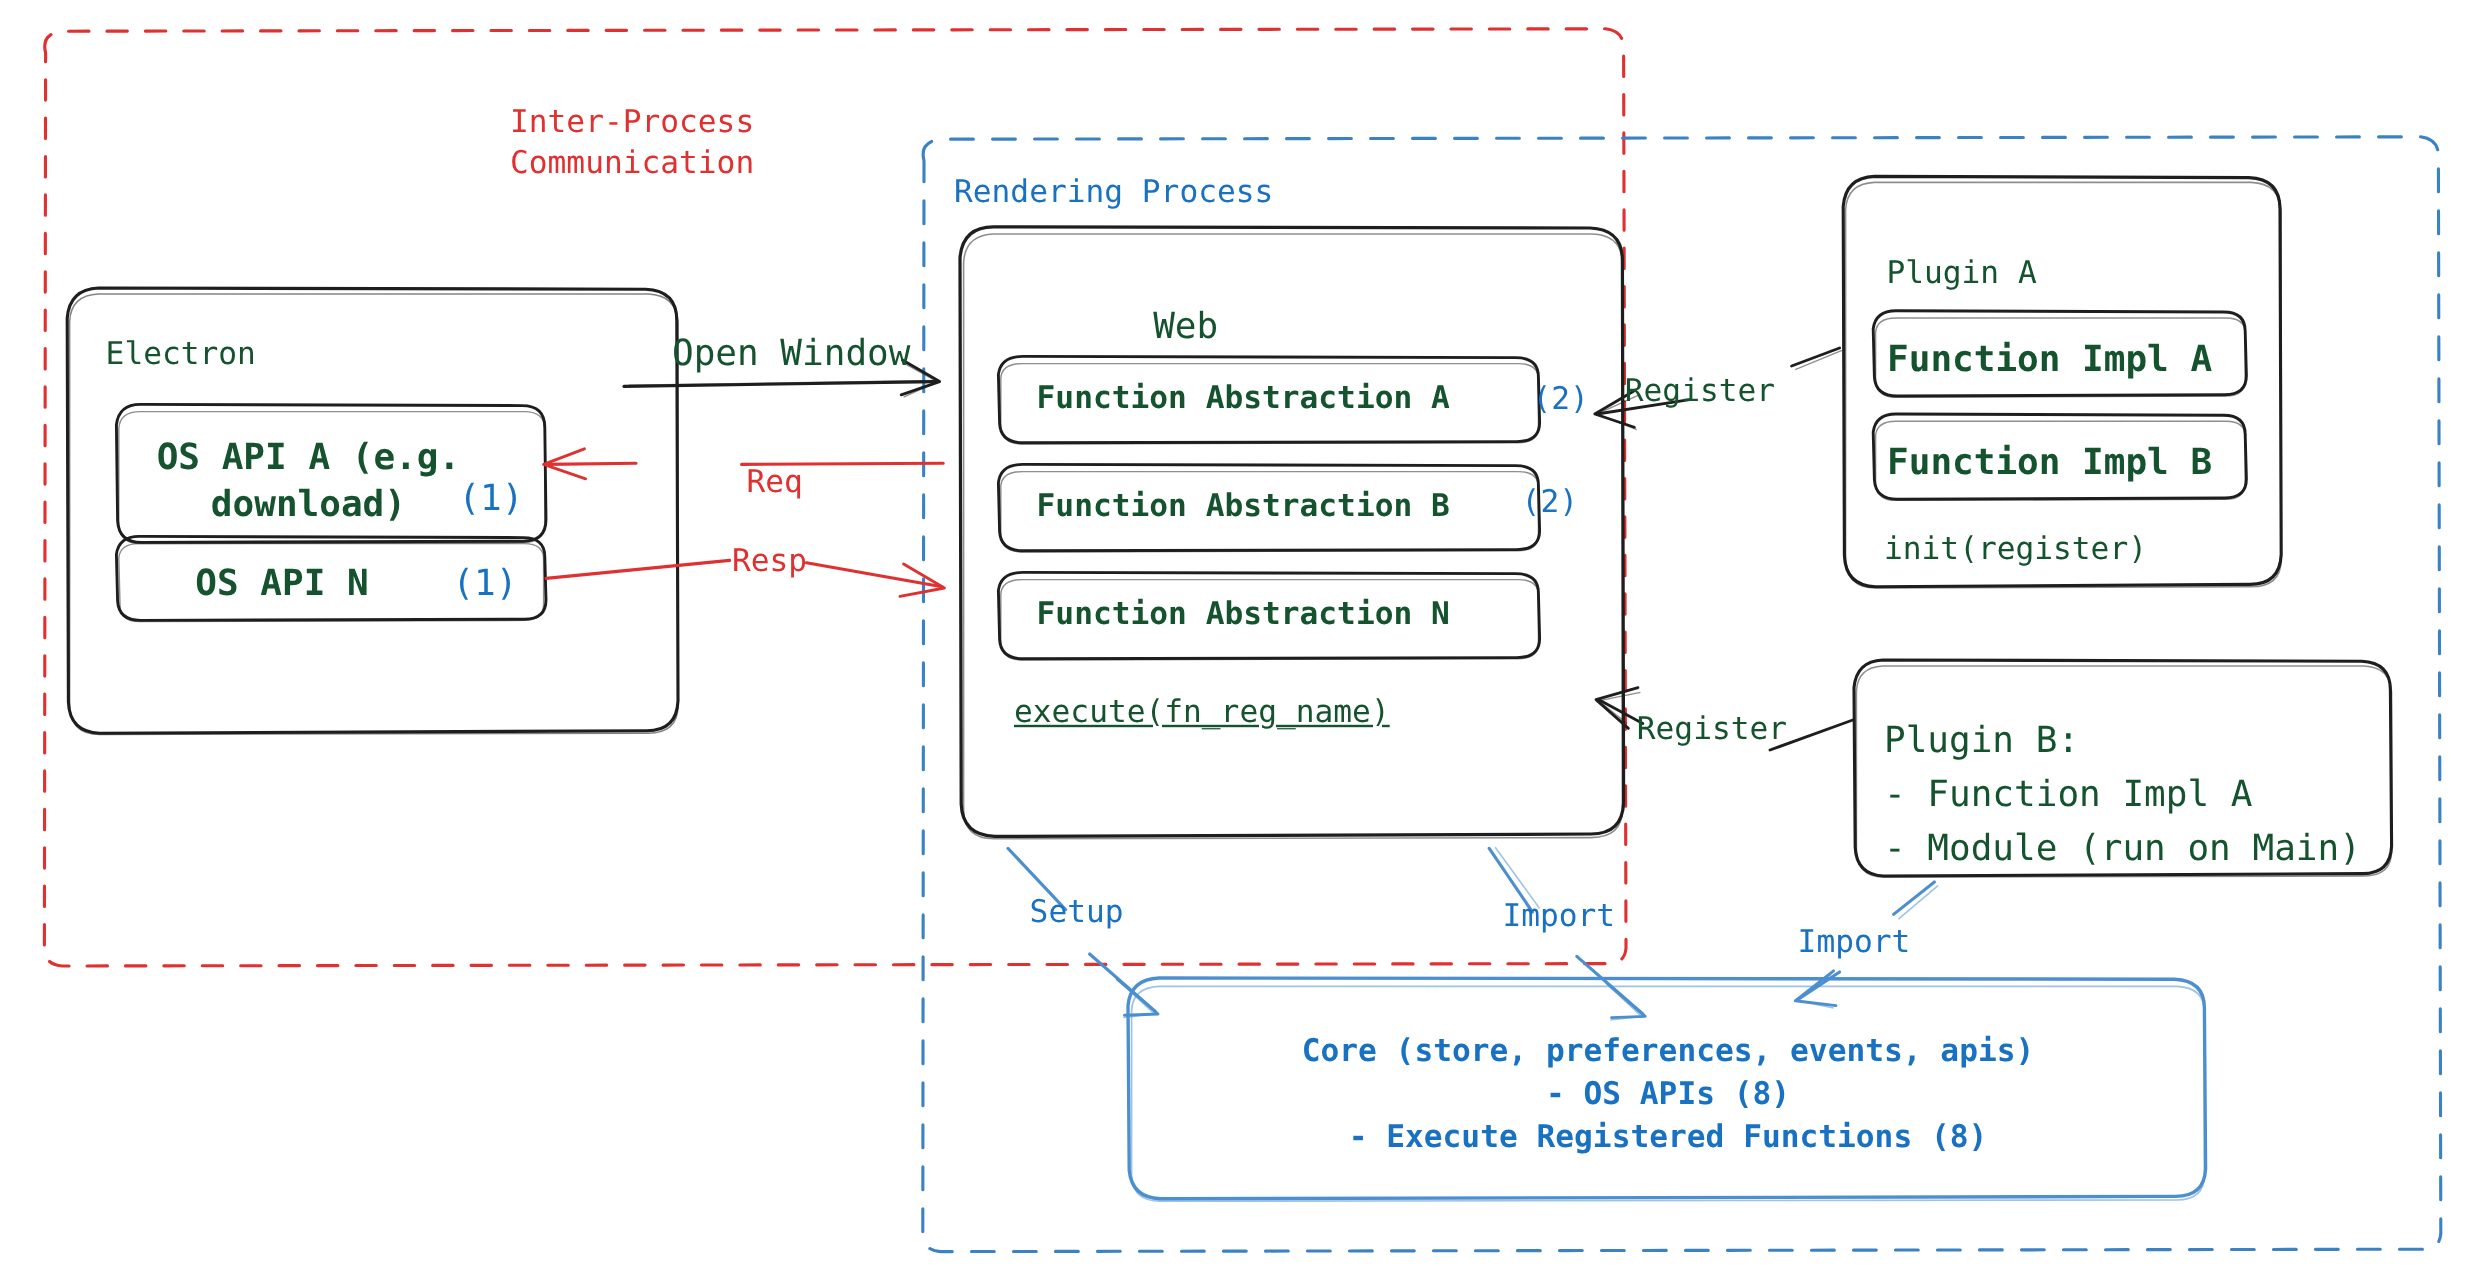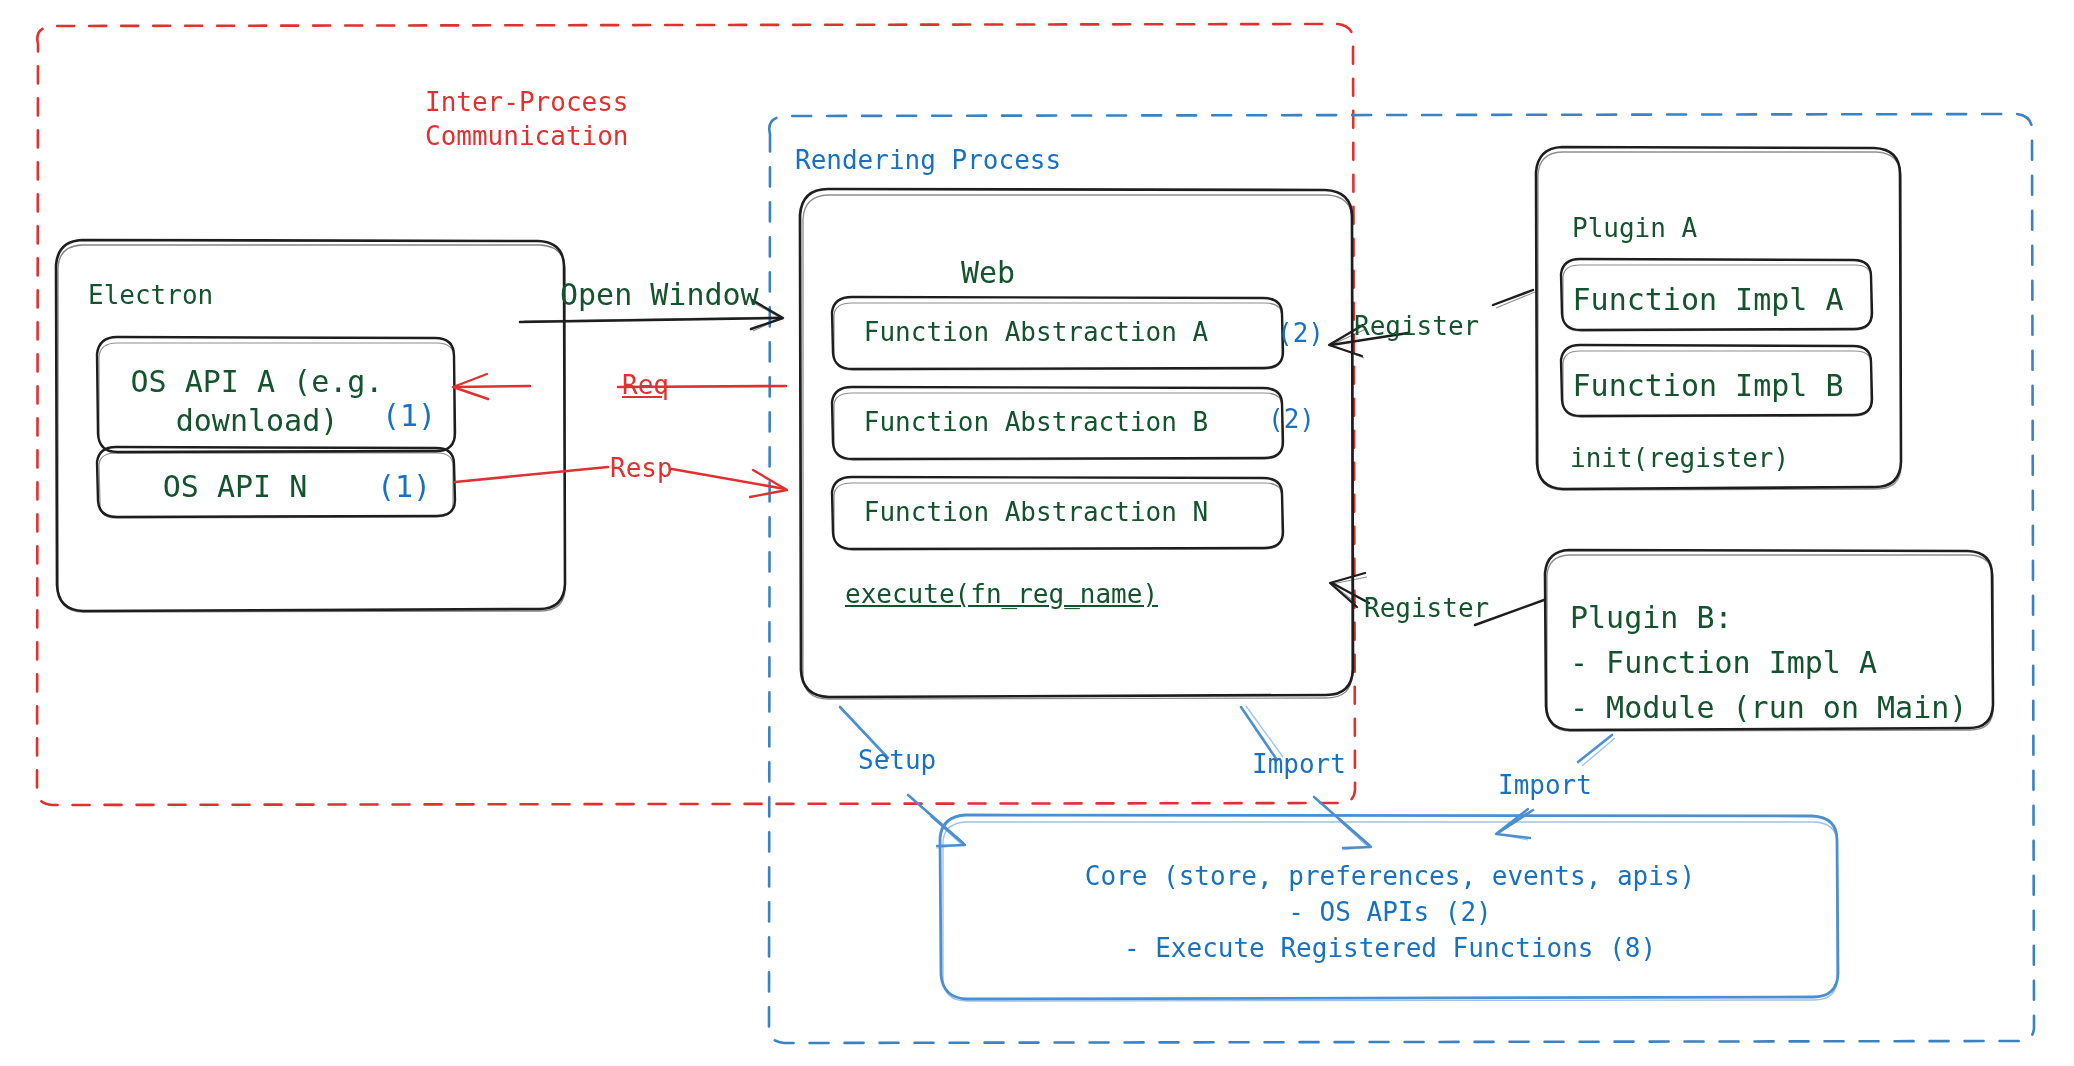--- a/index.html
+++ b/index.html
@@ -8,21 +8,21 @@
   #stage{position:relative;width:2074px;height:1066px;background:#fff;}
   svg.layer{position:absolute;left:0;top:0;width:2074px;height:1066px;pointer-events:none;}
 
   .lbl{position:absolute;white-space:pre;line-height:1.30;
        font-family:"DejaVu Sans Mono","Liberation Mono",monospace;}
   .black{color:#14532d;}
   .red{color:#e03131;}
   .blue{color:#1971c2;}
   .t30{font-size:30px;}
   .t31{font-size:26px;}
-  .ctr{text-align:center;}
+  .ctr{text-align:center;font-weight:bold;}
 </style>
 </head>
 <body>
 
 <div id="stage">
 
   <svg class="layer" viewBox="0 0 2074 1066">
 
     <g>
       <path d="M38 44 Q34 28 52 26 L1338 24 Q1354 26 1353 42 L1355 790 Q1354 804 1338 803 L52 805 Q36 804 37 788 Z" fill="none" stroke="#e03131" stroke-width="2.6" stroke-dasharray="17 15" stroke-linecap="round"></path>
@@ -173,25 +173,25 @@
   <div class="lbl black t31" style="left:1572px; top:212px;">Plugin A</div>
   <div class="lbl black t30 ctr" style="left:1563px; top:280px; width:290px;">Function Impl A</div>
   <div class="lbl black t30 ctr" style="left:1563px; top:366px; width:290px;">Function Impl B</div>
   <div class="lbl black t31" style="left:1570px; top:442px;">init(register)</div>
 
   <div class="lbl black t30" style="left:1570px; top:598px;">Plugin B:</div>
   <div class="lbl black t30" style="left:1570px; top:643px;">- Function Impl A</div>
   <div class="lbl black t30" style="left:1570px; top:688px;">- Module (run on Main)</div>
 
   <div class="lbl blue t31 ctr" style="left:940px; top:860px; width:900px;">Core (store, preferences, events, apis)</div>
-  <div class="lbl blue t31 ctr" style="left:940px; top:896px; width:900px;">- OS APIs (2)</div>
+  <div class="lbl blue t31 ctr" style="left:940px; top:896px; width:900px;">- OS APIs (8)</div>
   <div class="lbl blue t31 ctr" style="left:940px; top:932px; width:900px;">- Execute Registered Functions (8)</div>
 
   <div class="lbl black t30" style="left:560px; top:275px;">Open Window</div>
-  <div class="lbl red t31" style="left:622px; top:369px;text-decoration:underline;">Req</div>
+  <div class="lbl red t31" style="left:622px; top:386px;">Req</div>
   <div class="lbl red t31" style="left:610px; top:452px;">Resp</div>
   <div class="lbl black t31" style="left:1354px; top:310px;">Register</div>
   <div class="lbl black t31" style="left:1364px; top:592px;">Register</div>
   <div class="lbl blue t31" style="left:858px; top:744px;">Setup</div>
   <div class="lbl blue t31" style="left:1252px; top:748px;">Import</div>
   <div class="lbl blue t31" style="left:1498px; top:769px;">Import</div>
 
 </div>
 
 </body></html>

